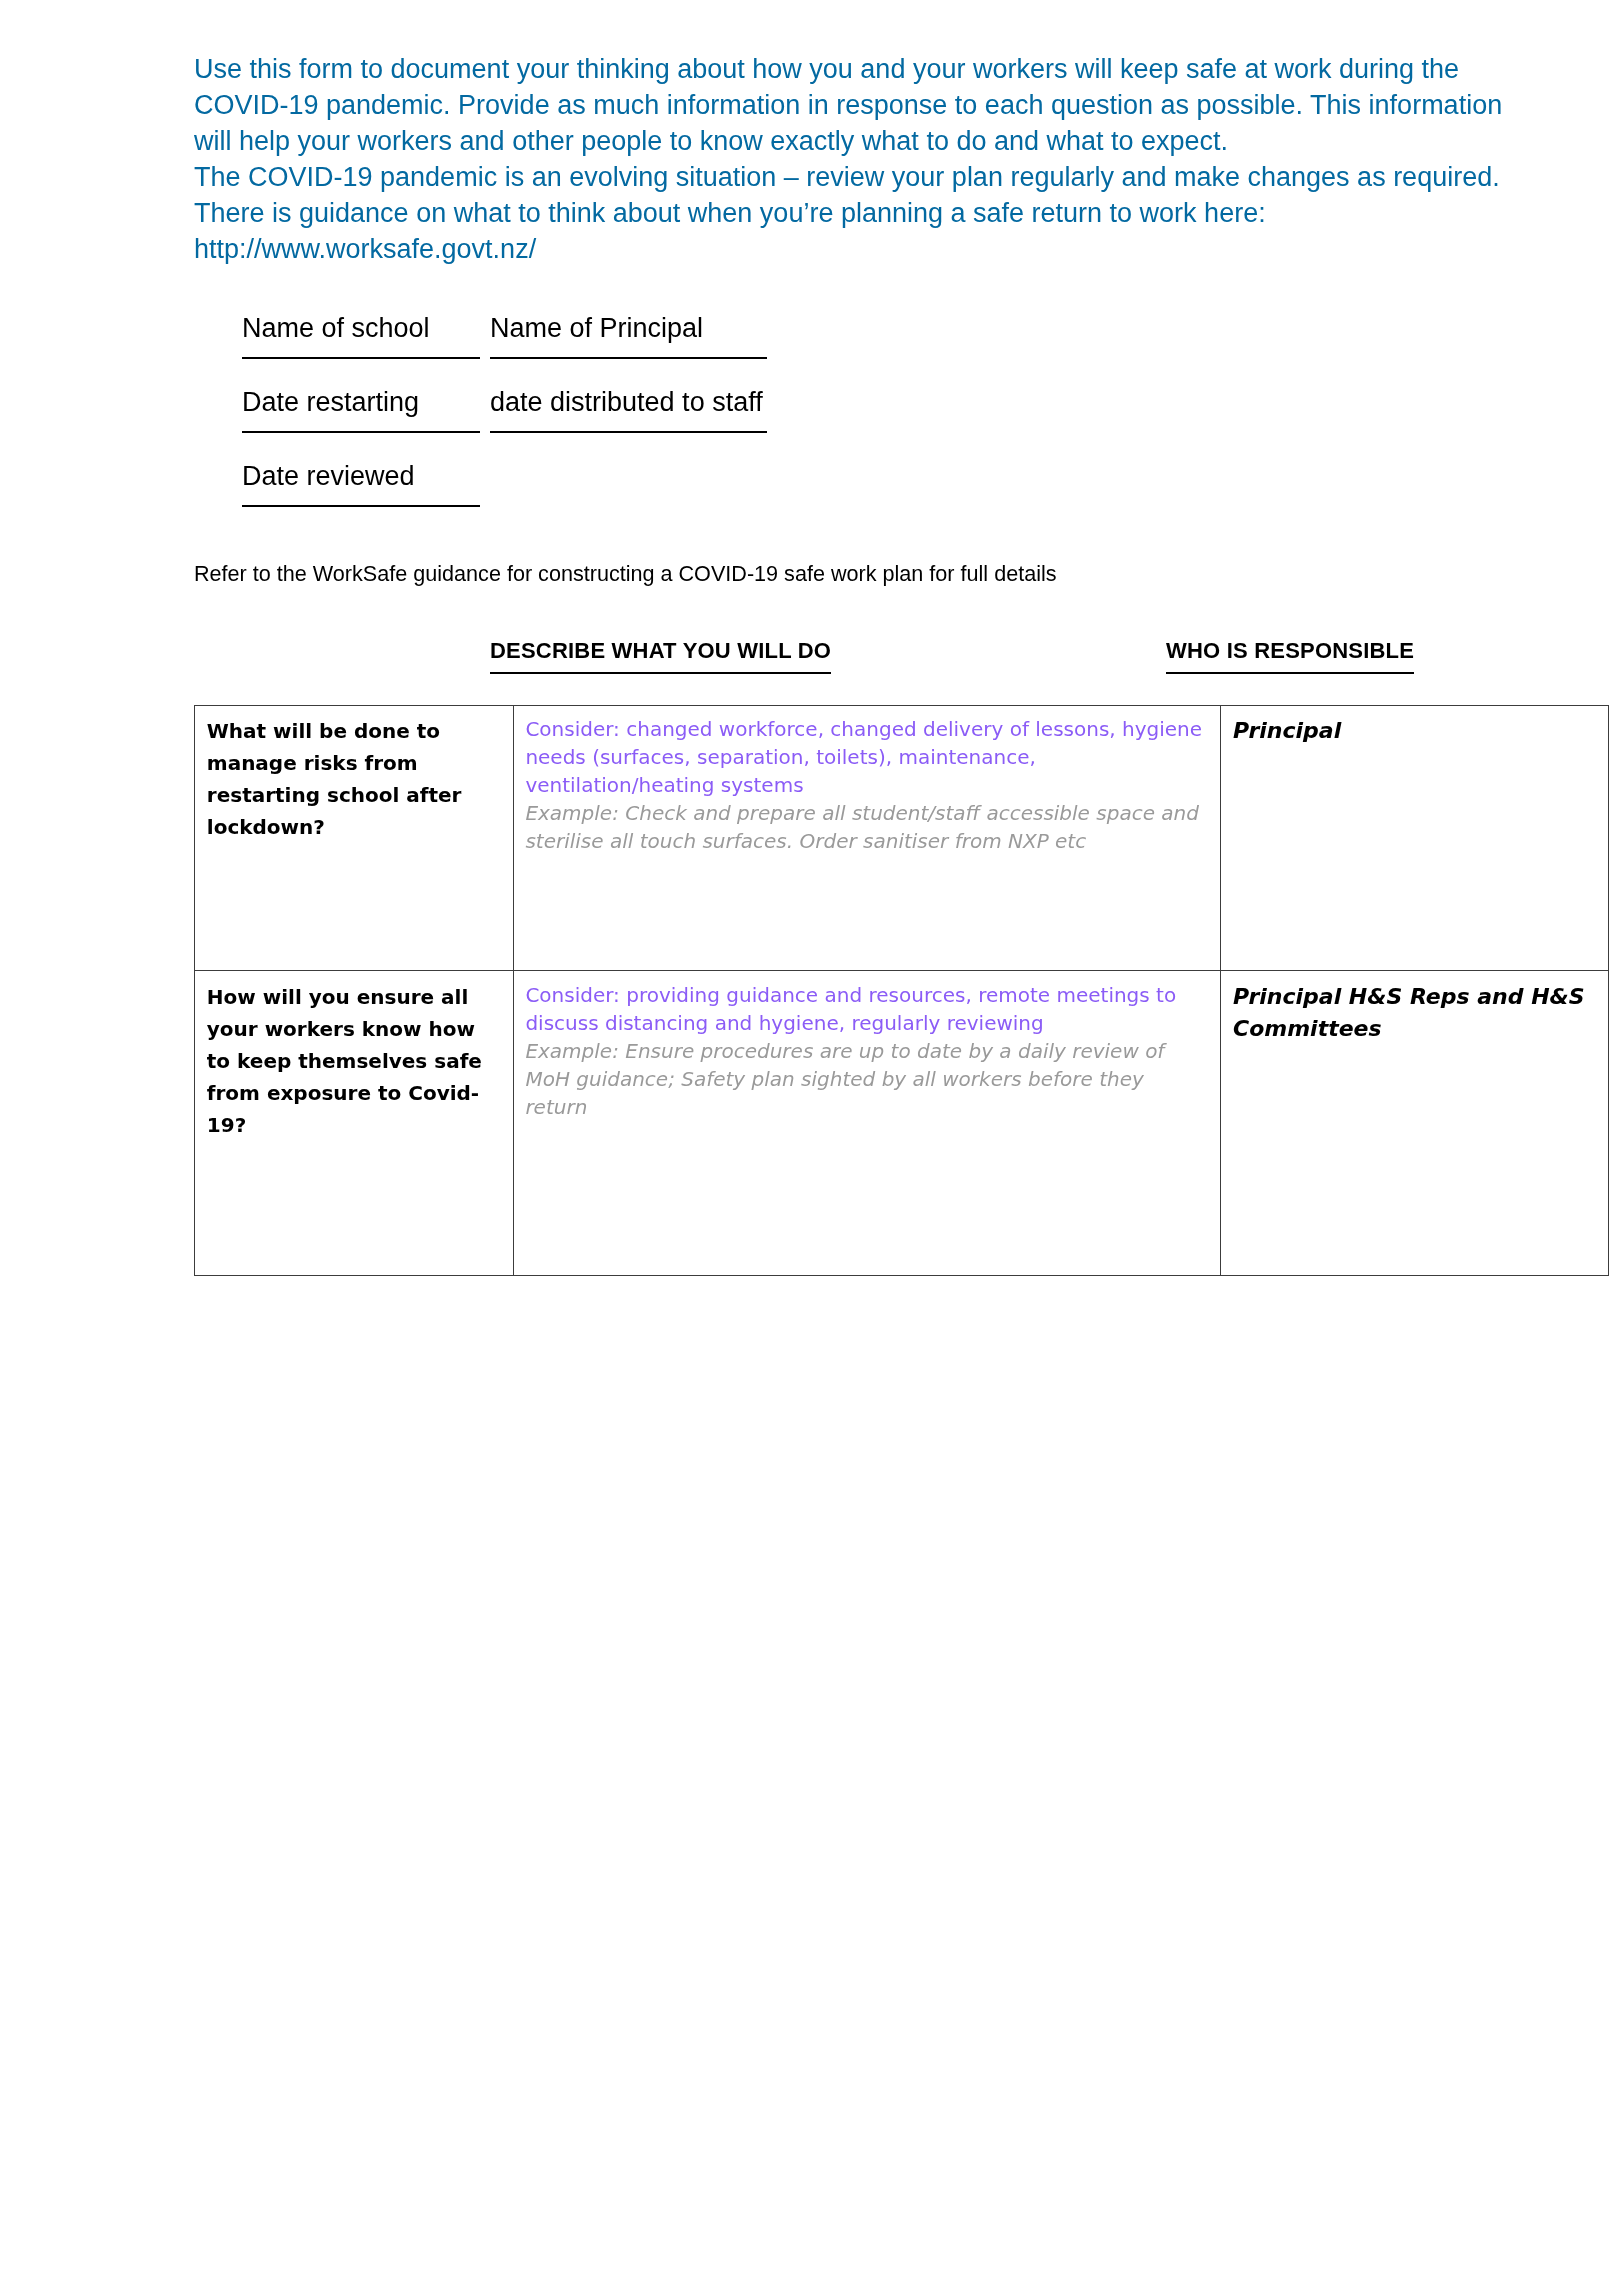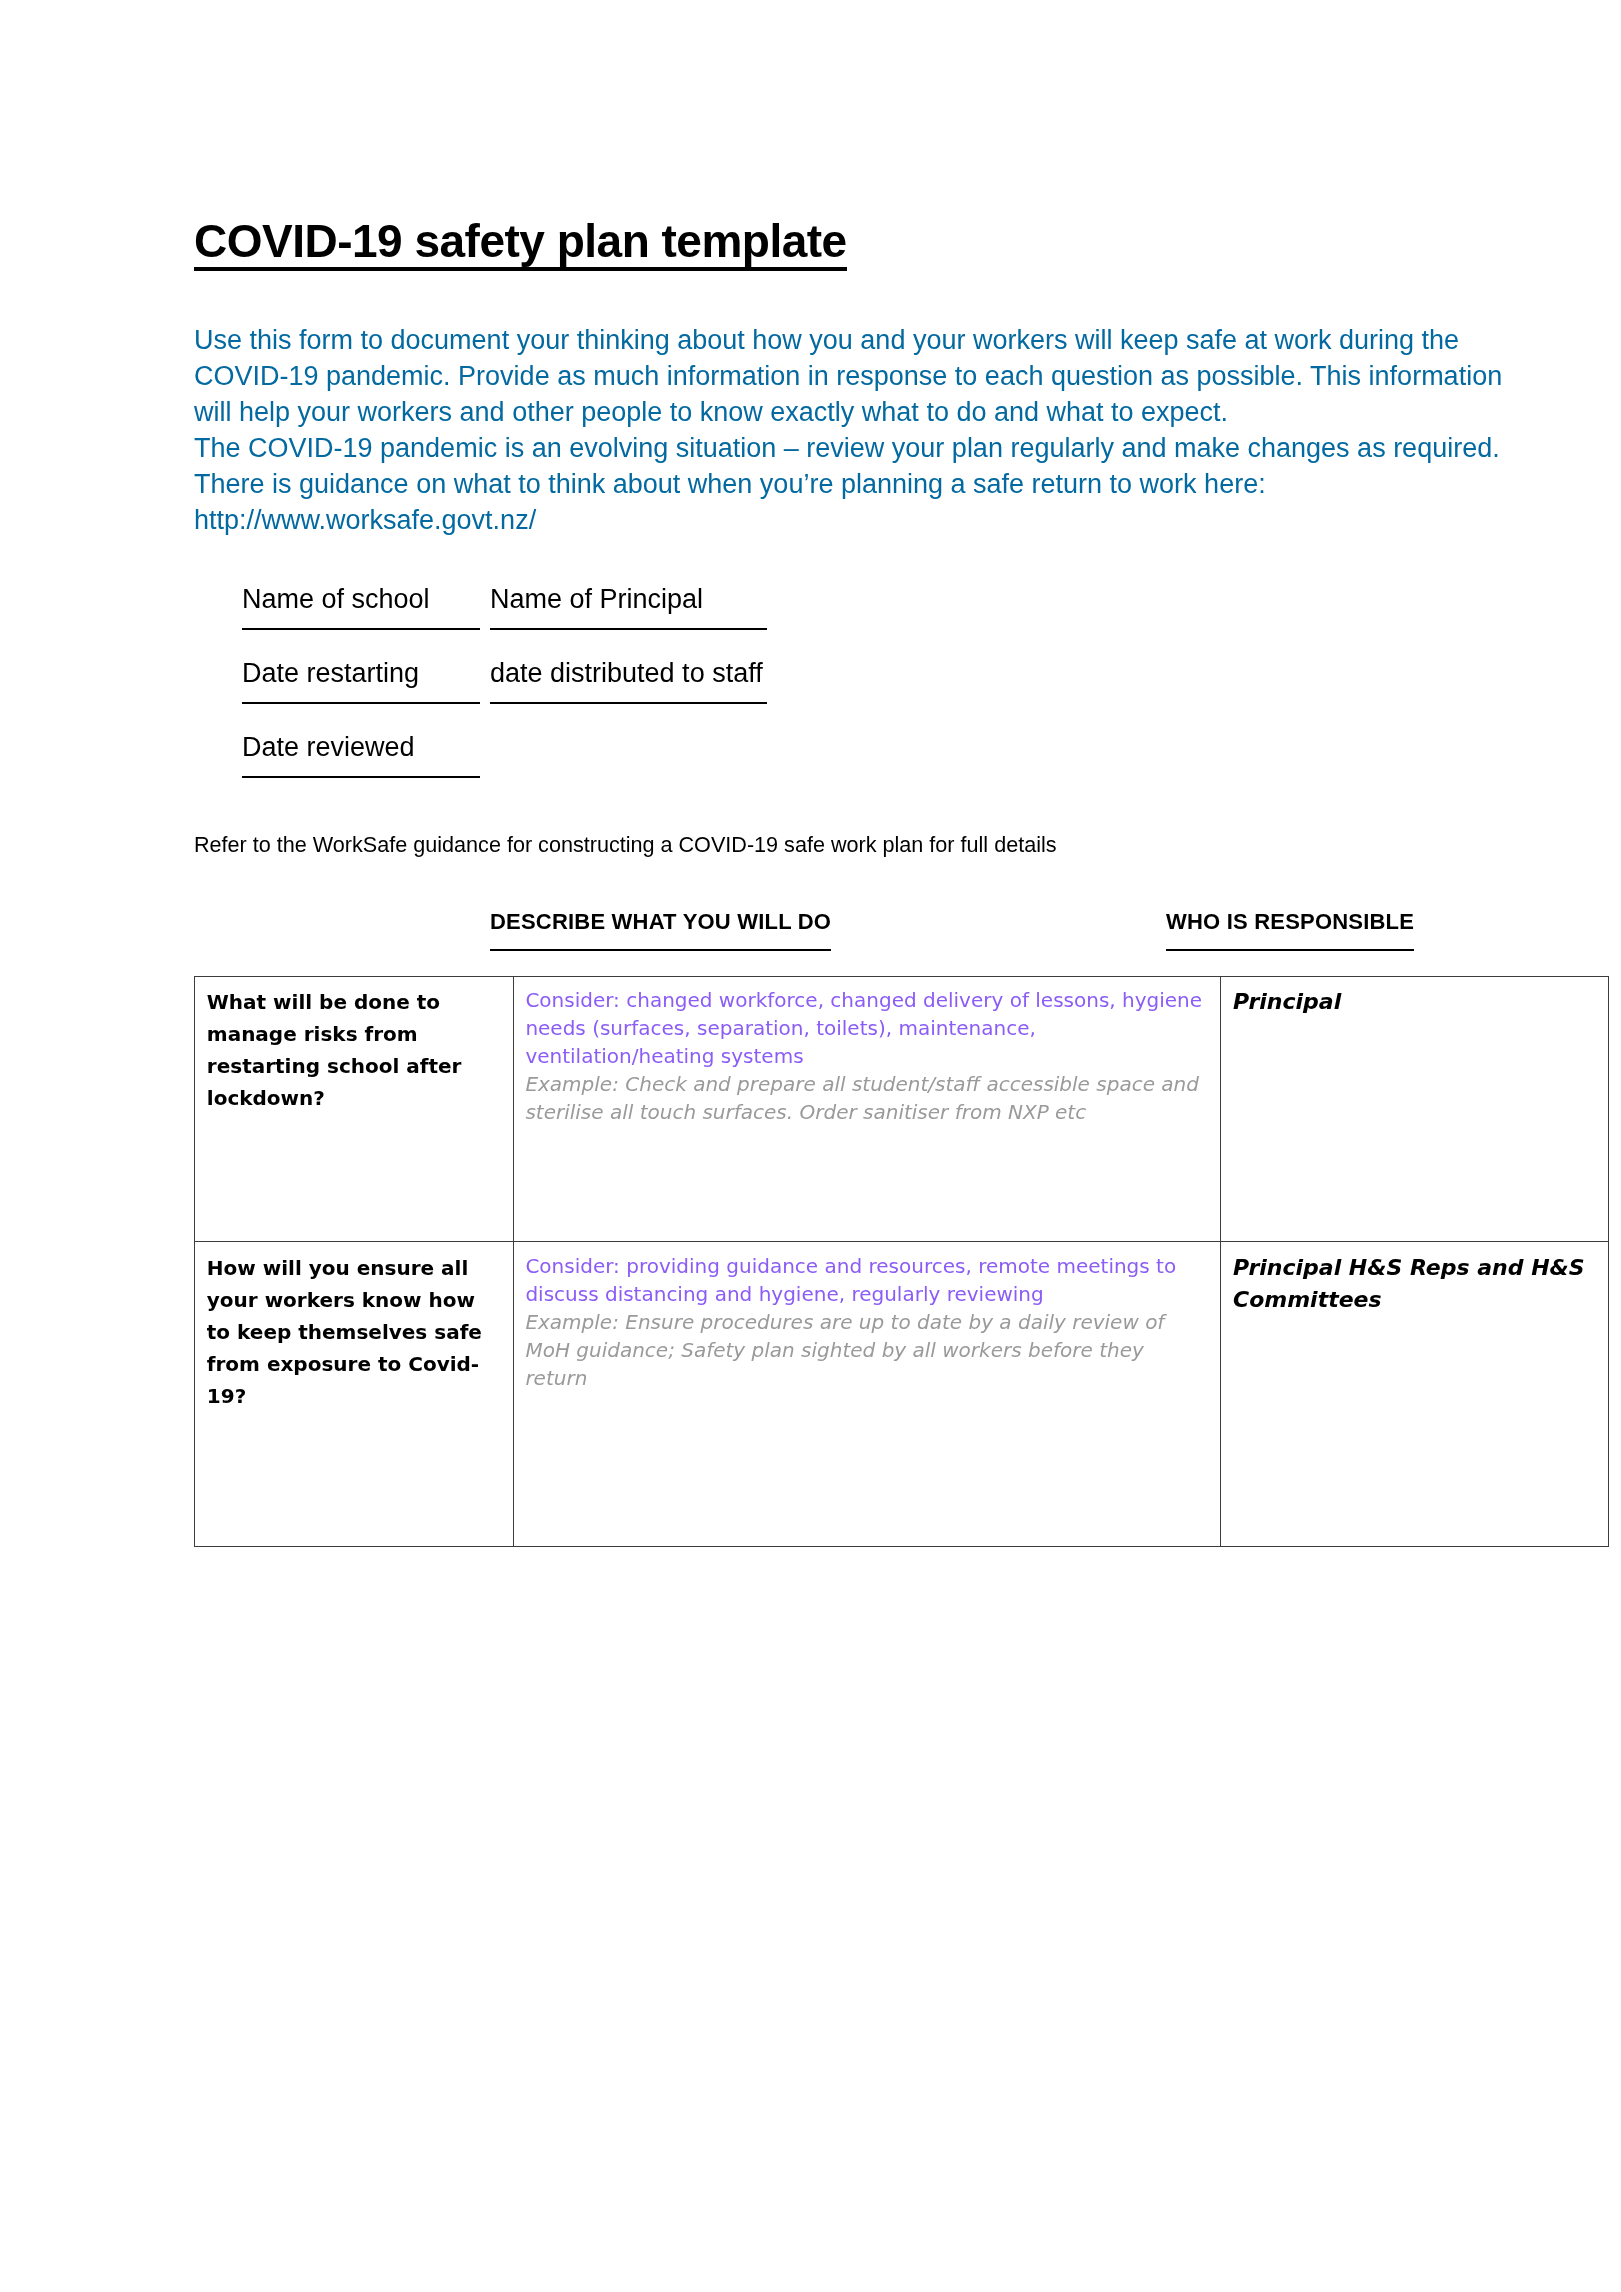--- a/index.html
+++ b/index.html
@@ -98,21 +98,21 @@
     position: relative;
     height: 45px;
     margin-top: 51px;
   }
   .tbl-head {
     position: absolute;
     font-size: 22px;
     font-weight: bold;
     letter-spacing: 0.2px;
     border-bottom: 2.9px solid #000;
-    padding-bottom: 14px;
+    padding-bottom: 8px;
     white-space: nowrap;
   }
   .th-describe { left: 296px; }
   .th-who { left: 972px; }
 
   
   table.plan {
     margin-top: 21.6px;
     border-collapse: collapse;
     width: 1340px;
@@ -156,23 +156,20 @@
   }
   .row-1 td { height: 245px; }
   .row-2 td { height: 284px; }
 </style>
 </head>
 <body>
 
 <div class="page">
   <div class="content">
 
-    <h1 class="doc-title">
-      <span>COVID-19 safety plan template</span>
-    </h1>
 
     <div class="intro">
       <p>Use this form to document your thinking about how you and your workers will keep safe at work during the COVID-19 pandemic. Provide as much information in response to each question as possible. This information will help your workers and other people to know exactly what to do and what to expect.</p>
       <p>The COVID-19 pandemic is an evolving situation – review your plan regularly and make changes as required.</p>
       <p>There is guidance on what to think about when you’re planning a safe return to work here: http://www.worksafe.govt.nz/</p>
     </div>
 
 
     <div class="form-block">
 

